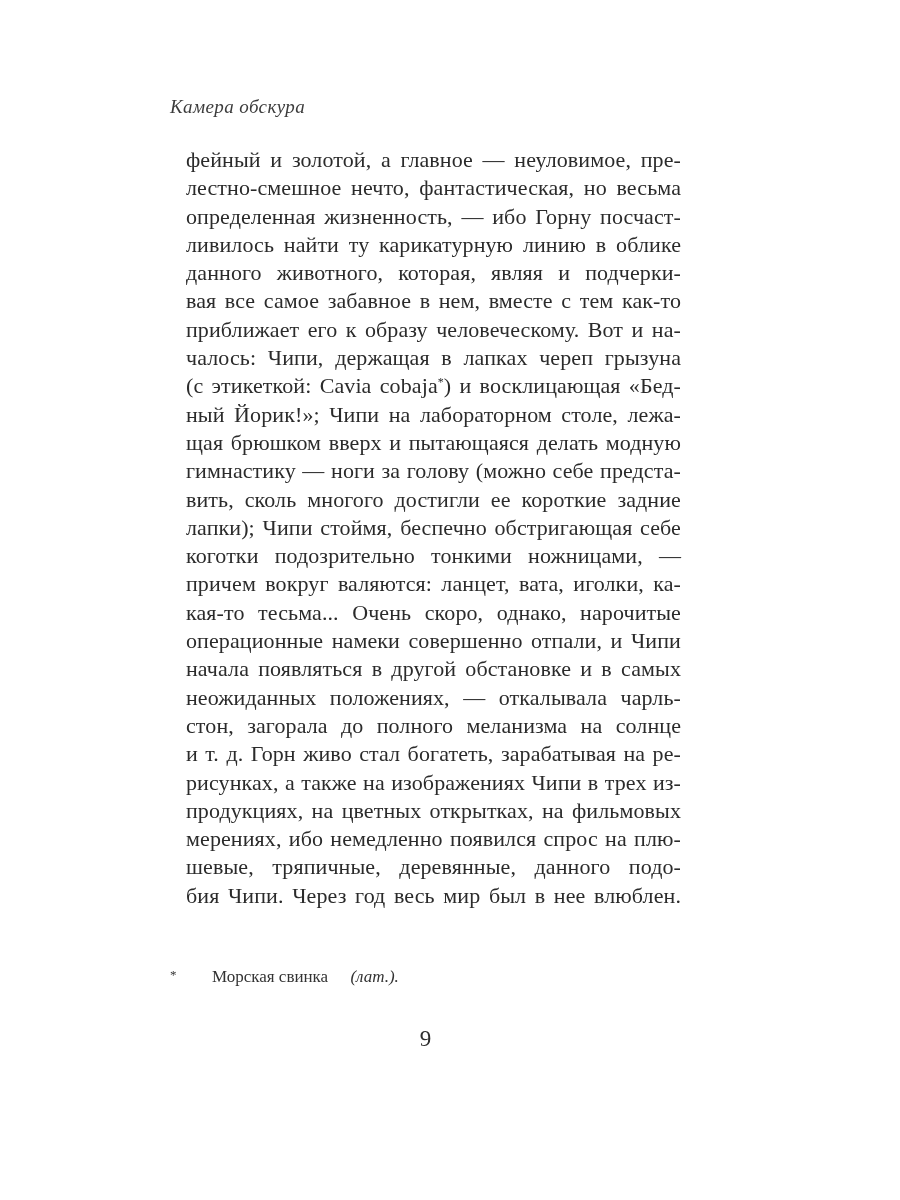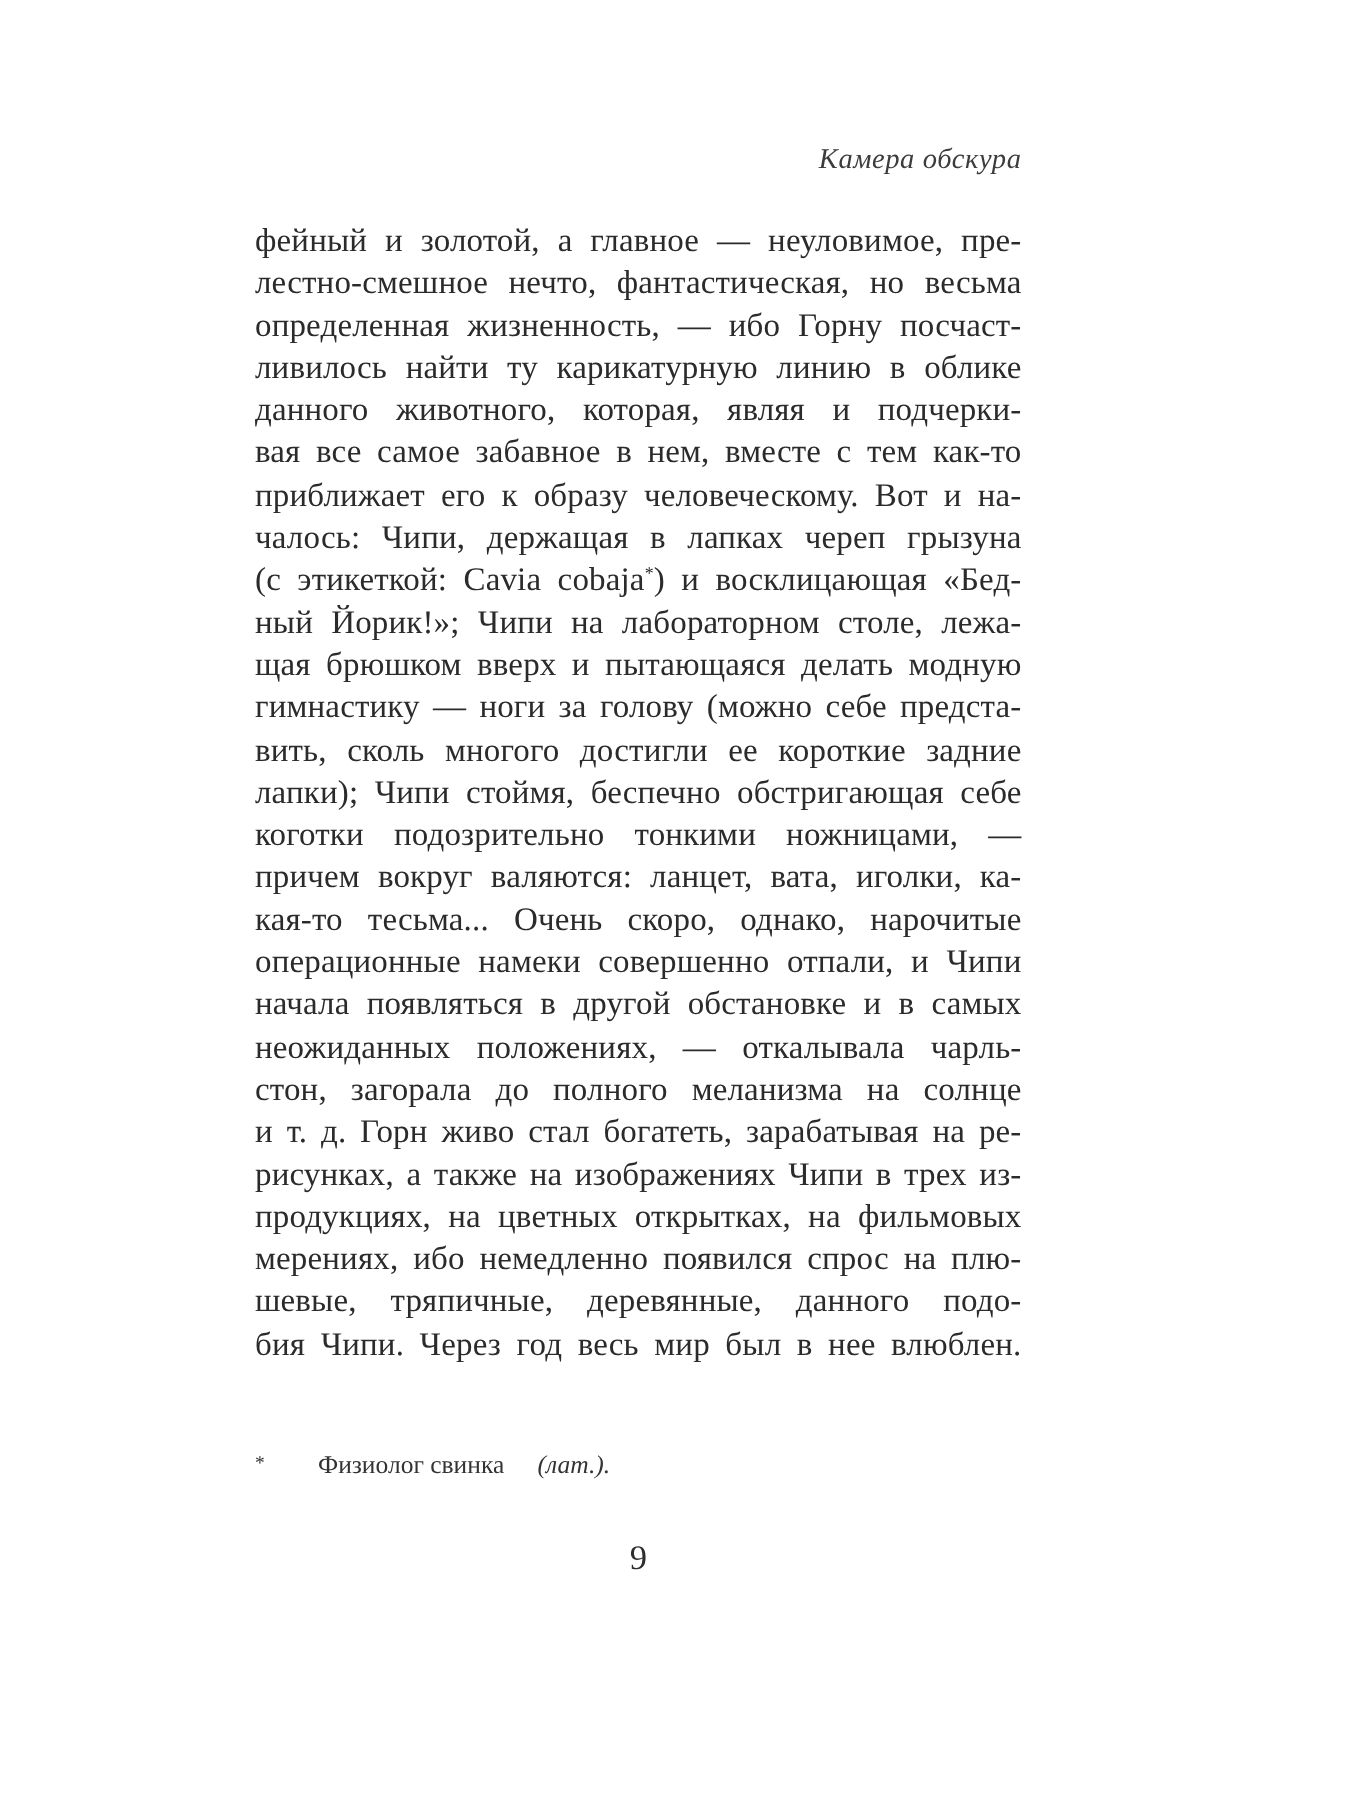--- a/index.html
+++ b/index.html
@@ -10,40 +10,41 @@
     background: #ffffff;
     font-family: "Liberation Serif", "DejaVu Serif", serif;
     color: #2b2b2b;
     overflow: hidden;
   }
   .running-title {
     position: absolute;
     top: 95px;
     left: 170px;
     width: 511px;
-    text-align: right;
+    text-align: left;
     font-style: italic;
     font-size: 19px;
     line-height: 23px;
     color: #3c3c3c;
     letter-spacing: 0.4px;
   }
   .body-text {
     position: absolute;
     top: 146px;
     left: 170px;
     width: 511px;
     font-size: 22px;
     line-height: 28.3px;
     letter-spacing: 0.1px;
   }
   .text-line {
     height: 28.3px;
     text-align: justify;
     text-align-last: justify;
+    margin-left: 16px;
     -moz-text-align-last: justify;
   }
   sup.fn-ref {
     font-size: 12px;
     line-height: 0;
     vertical-align: 7px;
     letter-spacing: 0;
   }
   .footnote {
     position: absolute;
@@ -104,18 +105,18 @@
       <div class="text-line">и т. д. Горн живо стал богатеть, зарабатывая на ре-</div>
       <div class="text-line">рисунках, а также на изображениях Чипи в трех из-</div>
       <div class="text-line">продукциях, на цветных открытках, на фильмовых</div>
       <div class="text-line">мерениях, ибо немедленно появился спрос на плю-</div>
       <div class="text-line">шевые, тряпичные, деревянные, данного подо-</div>
       <div class="text-line">бия Чипи. Через год весь мир был в нее влюблен.</div>
     </div>
 
   <div class="footnote">
     <span class="fn-marker">*</span>
-    <span class="fn-body"><span>Физиолог свинка </span><span class="fn-lang">(лат.).</span></span>
+    <span class="fn-body"><span>Морская свинка </span><span class="fn-lang">(лат.).</span></span>
   </div>
 
   <div class="page-number">9</div>
 
 </div>
 
 </body></html>

